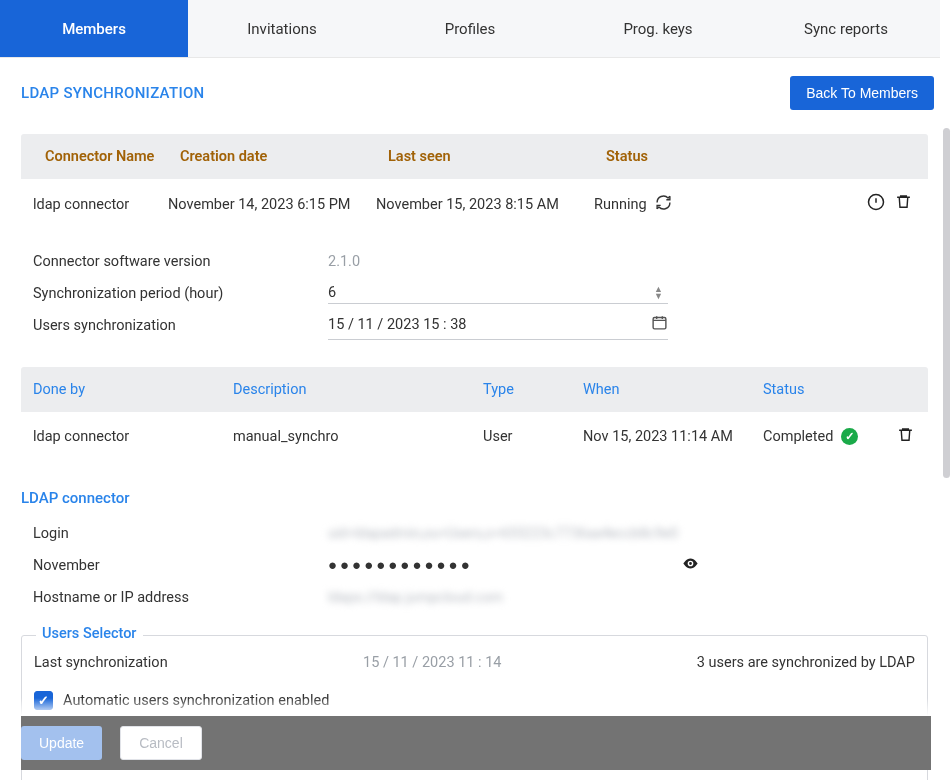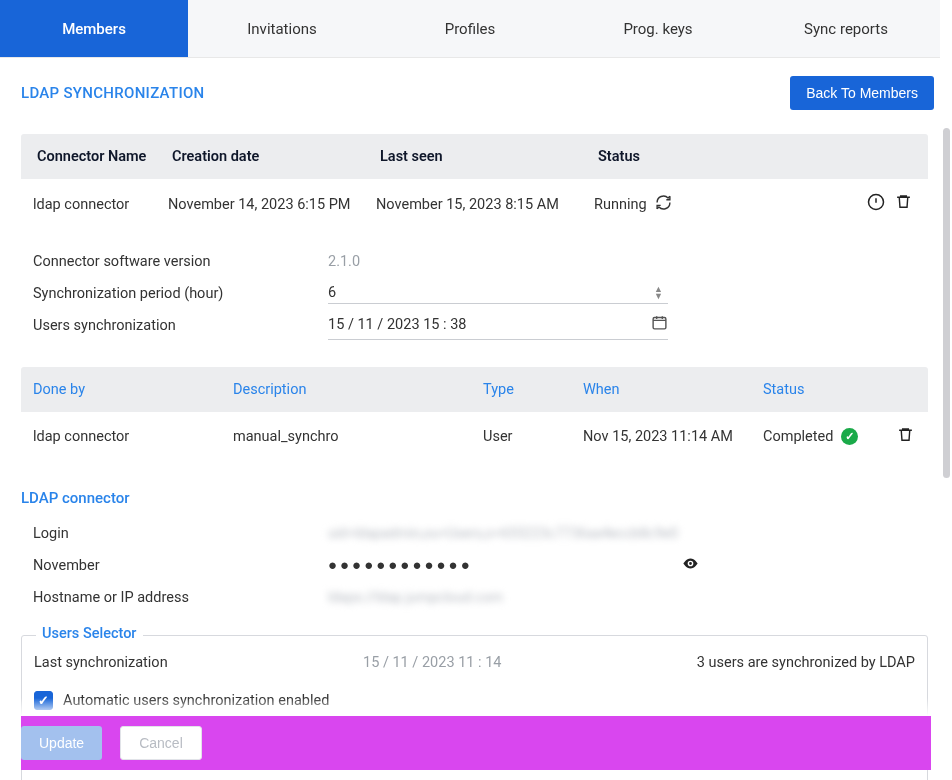--- a/index.html
+++ b/index.html
@@ -62,22 +62,22 @@
     cursor: pointer;
     font-weight: 500;
   }
   .content {
     padding-right: 14px;
   }
   .table-header {
     display: flex;
     background: #ecedef;
     border-radius: 3px 3px 0 0;
-    padding: 14px 16px;
-    color: #0f172a;
+    padding: 14px 24px;
+    color: #a16207;
     font-weight: 600;
     font-size: 14.5px;
     margin-bottom: 0;
   }
   .table-row {
     display: flex;
     padding: 14px 12px;
     align-items: center;
     font-size: 14.5px;
   }
@@ -165,21 +165,21 @@
   }
   .cbox {
     width:19px; height:19px; border:1.5px solid #bfc3c9; border-radius:3px;
     display:flex; align-items:center; justify-content:center; cursor:pointer;
   }
   .cbox.on { background:#1865d8; border-color:#1865d8; }
   .cbox.on::after { content:"✓"; color:#fff; font-size:13px; font-weight:bold;}
 
   .footer {
     position:absolute; bottom:10px; left:21px; right:21px;
-    background:#d946ef;
+    background:#737373;
     padding:10px 0;
     display:flex; gap:18px;
   }
   .footer::before{
     content:""; position:absolute; top:0; left:0; right:0; height:18px;
     background:linear-gradient(rgba(255,255,255,0),#fff);
     transform:translateY(-100%);
   }
   .btn-update {
     background:#a3c1ee; color:#fff; border:none;

